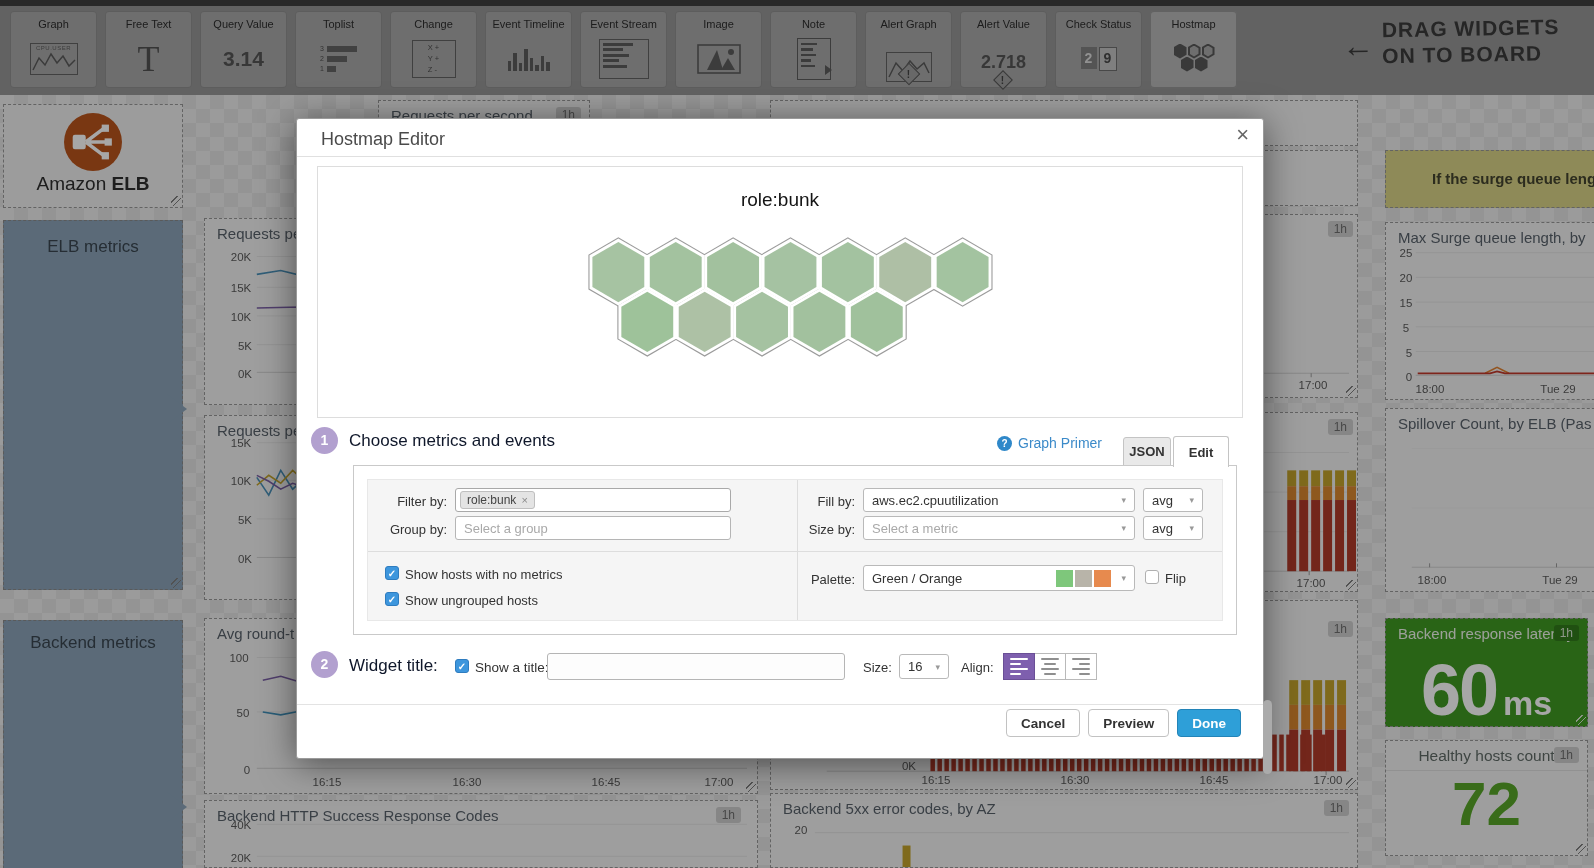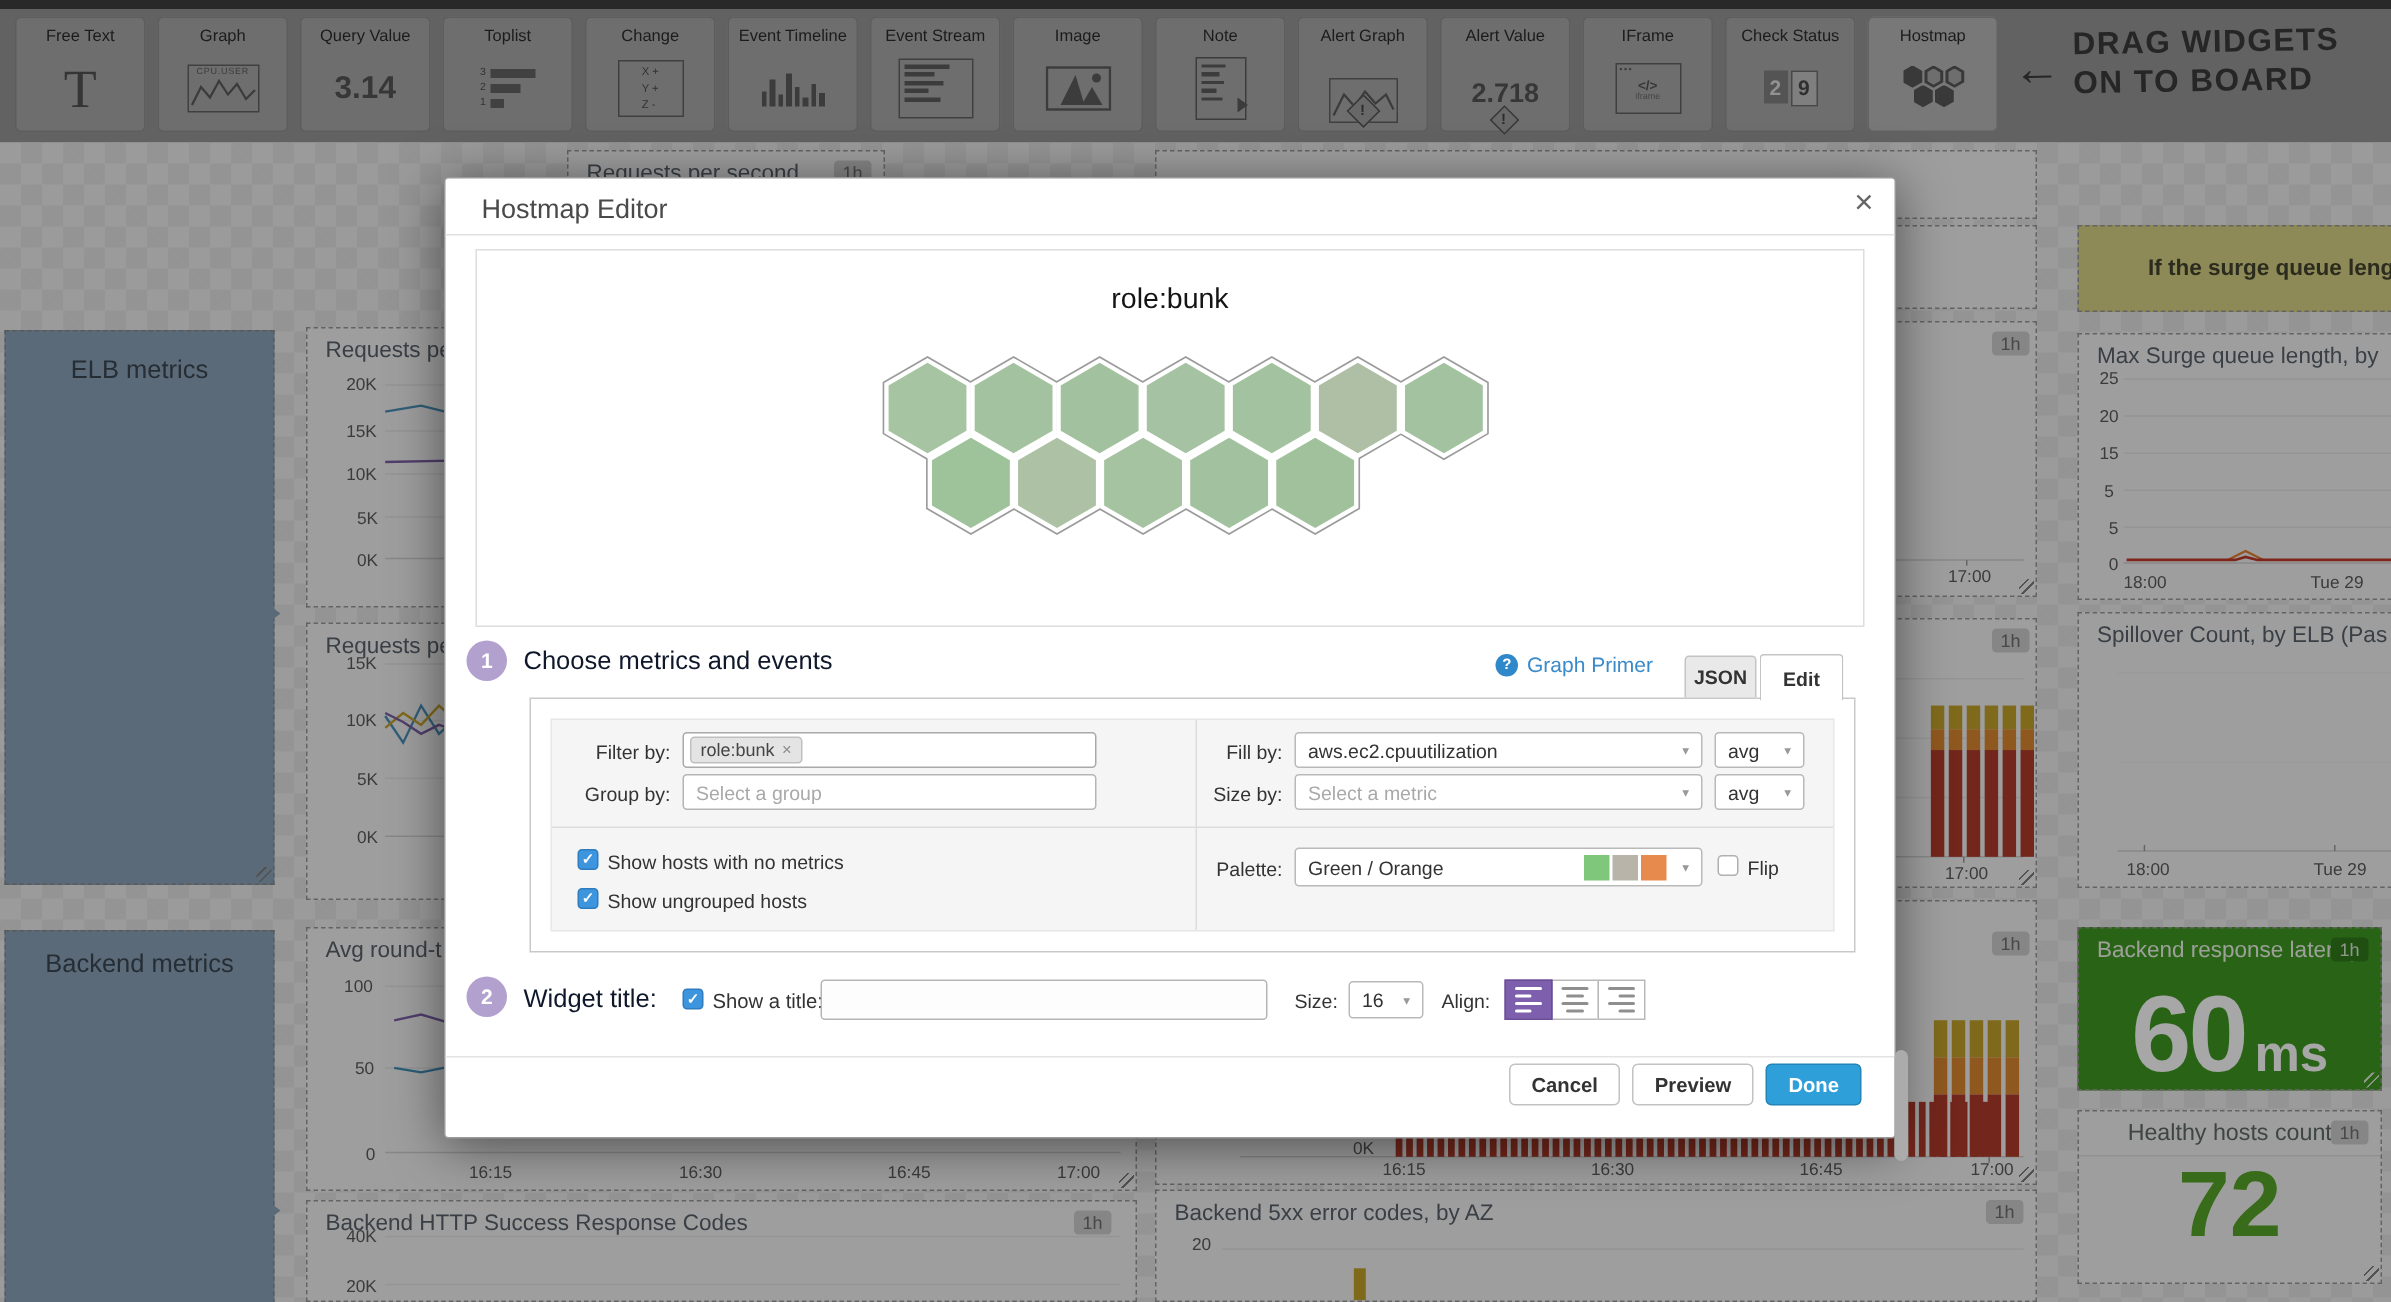--- a/index.html
+++ b/index.html
@@ -120,34 +120,34 @@
   .btn{height:28px;border-radius:4px;border:1px solid #c2c2c2;background:#fff;color:#333;font-weight:bold;font-size:13.5px;padding:0 14px;font-family:"Liberation Sans",sans-serif;cursor:pointer}
   .btn.done{background:#2e9fd8;border-color:#2384b8;color:#fff}
 </style>
 </head>
 <body>
 
 <div class="topbar">
   <div class="topstrip"></div>
   <div class="tiles">
     <div class="tile">
-      <span class="tlabel">Free Text</span>
-      <span class="tico">
-          <span class="ft">T</span>
-        </span>
-    </div>
-    <div class="tile">
       <span class="tlabel">Graph</span>
       <span class="tico">
         <span class="gbox"><i class="gcap">CPU.USER</i>
           <svg viewBox="0 0 46 30" width="46" height="30">
               <polyline points="2,26 8,14 14,21 20,10 26,19 32,12 38,22 44,16" fill="none" stroke="#5a5a5a" stroke-width="1.5"></polyline>
             </svg>
         </span>
       </span>
+    </div>
+    <div class="tile">
+      <span class="tlabel">Free Text</span>
+      <span class="tico">
+          <span class="ft">T</span>
+        </span>
     </div>
     <div class="tile">
       <span class="tlabel">Query Value</span>
       <span class="tico">
           <span class="qv">3.14</span>
         </span>
     </div>
     <div class="tile">
       <span class="tlabel">Toplist</span>
       <span class="tico">
@@ -243,30 +243,20 @@
     <div class="tile">
       <span class="tlabel">Alert Value</span>
       <span class="tico" style="position:relative">
         <span class="qv" style="font-size:18px;margin-bottom:14px">2.718</span>
         <span class="dia" style="width:12px;height:12px">
             <u>!</u>
           </span>
       </span>
     </div>
     <div class="tile">
-      <span class="tlabel">IFrame</span>
-      <span class="tico">
-        <span class="ifr">
-            <span class="dots">•••</span>
-            <span class="code">&lt;/&gt;</span>
-            <span class="cap">iframe</span>
-          </span>
-      </span>
-    </div>
-    <div class="tile">
       <span class="tlabel">Check Status</span>
       <span class="tico">
         <span class="cs">
             <span class="d1">2</span>
             <span class="d2">9</span>
           </span>
       </span>
     </div>
     <div class="tile lit">
       <span class="tlabel">Hostmap</span>
@@ -282,20 +272,33 @@
     </div>
   </div>
   <div class="draghint">
     <span class="arr">←</span>
     <span class="txt"><span>DRAG WIDGETS</span><br><span>ON TO BOARD</span></span>
   </div>
 </div>
 
 <div class="board">
 
+  <div class="wg amazon" style="left:3px;top:9px;width:180px;height:104px">
+    <div class="elbcirc">
+      <svg viewBox="0 0 40 40" width="58" height="58">
+          <rect x="6" y="15" width="9" height="10" rx="1.5" fill="#fff"></rect>
+          <path d="M15 20 L27 11 M15 20 L29 20 M15 20 L27 29" stroke="#fff" stroke-width="2.4" fill="none"></path>
+          <rect x="26" y="8" width="5" height="5" fill="#fff"></rect>
+          <rect x="28" y="17.5" width="5" height="5" fill="#fff"></rect>
+          <rect x="26" y="27" width="5" height="5" fill="#fff"></rect>
+        </svg>
+    </div>
+    <span class="alabel"><span>Amazon </span><b>ELB</b></span>
+    <span class="rsz"></span>
+  </div>
 
   <div class="wg noteblue" style="left:3px;top:125px;width:180px;height:370px;overflow:visible">
     <span class="ntxt" style="top:16px">ELB metrics</span>
     <span class="arrow-right" style="top:173px"></span>
     <span class="rsz"></span>
   </div>
 
   <div class="wg noteblue" style="left:3px;top:525px;width:180px;height:304px;overflow:visible">
     <span class="ntxt" style="top:12px">Backend metrics</span>
     <span class="arrow-right" style="top:171px"></span>

